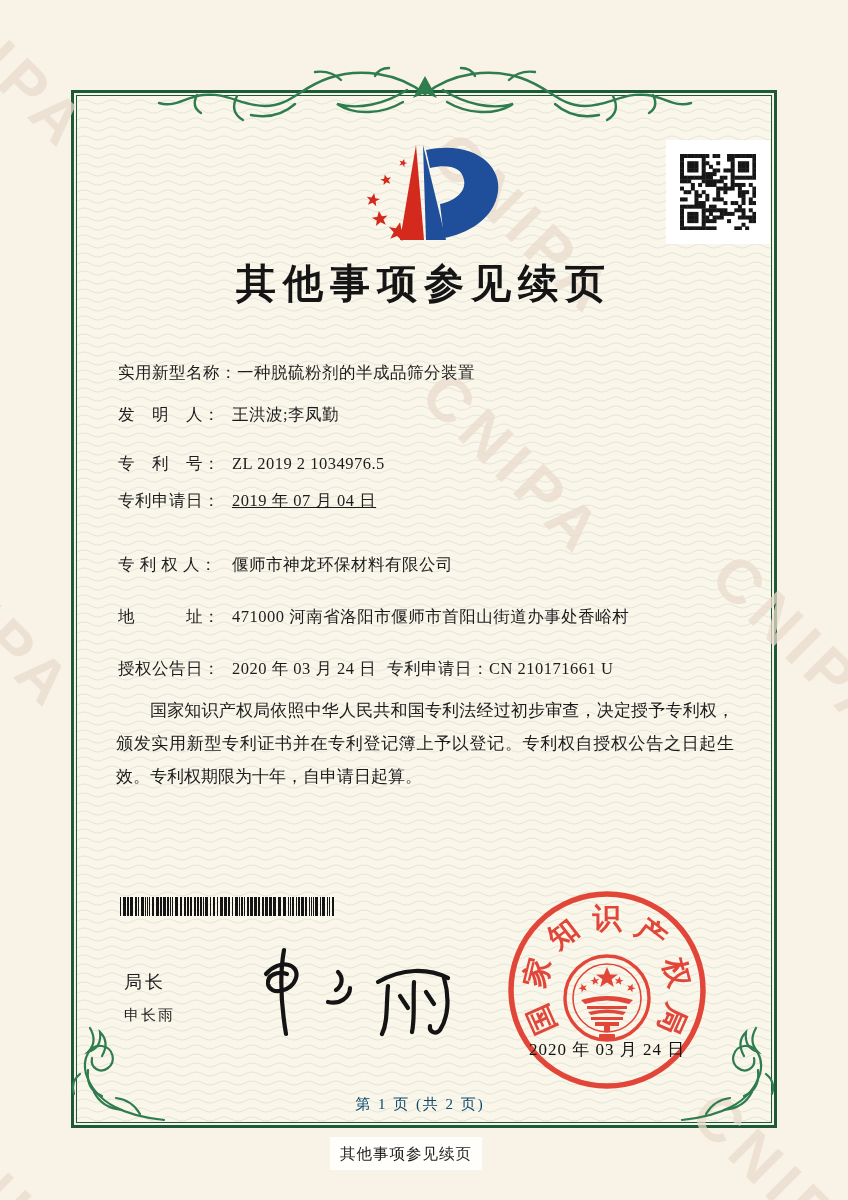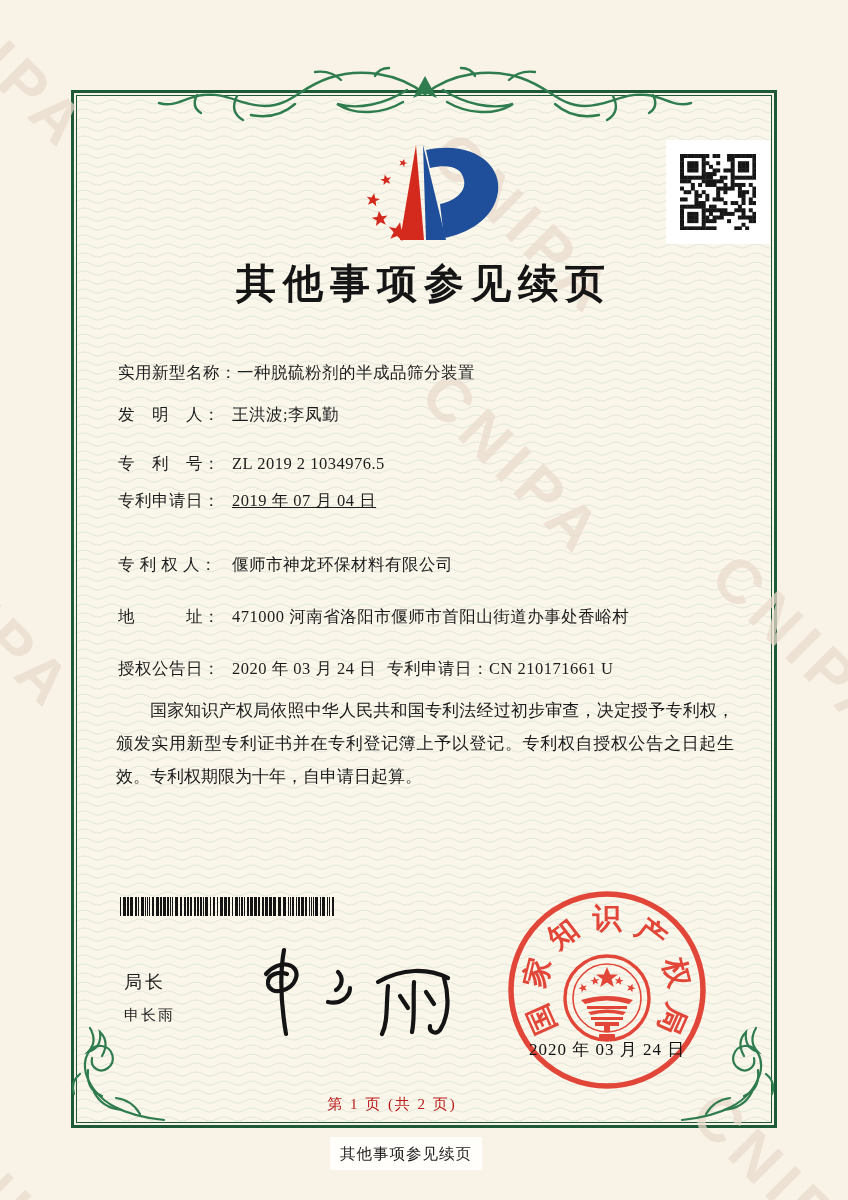--- a/index.html
+++ b/index.html
@@ -30,22 +30,22 @@
              line-height:33px;text-align:justify;color:#1b1b1b;}
   .body-text p{margin:0;text-indent:2em;}
   .barcode{position:absolute;z-index:3;left:120px;top:897px;width:218px;height:19px;}
   .barcode span{position:absolute;top:0;height:100%;background:#141414;}
   .signer-title{position:absolute;z-index:3;left:124px;top:970px;font-size:18px;letter-spacing:3px;font-family:Liberation Serif, serif;}
   .signer-name{position:absolute;z-index:3;left:124px;top:1006px;font-size:15px;letter-spacing:2px;}
   .signature{position:absolute;z-index:3;left:250px;top:942px;}
   .seal{position:absolute;z-index:4;left:497px;top:880px;}
   .seal-date{position:absolute;z-index:5;left:507px;top:1038px;width:200px;text-align:center;
              font-size:17px;letter-spacing:1px;color:#111;}
-  .page-info{position:absolute;z-index:3;left:39px;top:1095px;width:706px;text-align:center;
-             font-size:15px;letter-spacing:2px;color:#b91c1c;}
+  .page-info{position:absolute;z-index:3;left:67px;top:1095px;width:706px;text-align:center;
+             font-size:15px;letter-spacing:2px;color:#0c4a6e;}
   .note-box{position:absolute;z-index:3;left:330px;top:1137px;width:152px;height:33px;background:#fffefb;
             text-align:center;line-height:33px;font-size:15.5px;letter-spacing:1px;color:#1c1c1c;}
 </style>
 </head>
 <body>
 
 <div class="page">
 
   <div class="wm" style="left:-58px;top:-48px;">CNIPA</div>
   <div class="wm" style="left:468px;top:118px;">CNIPA</div>

